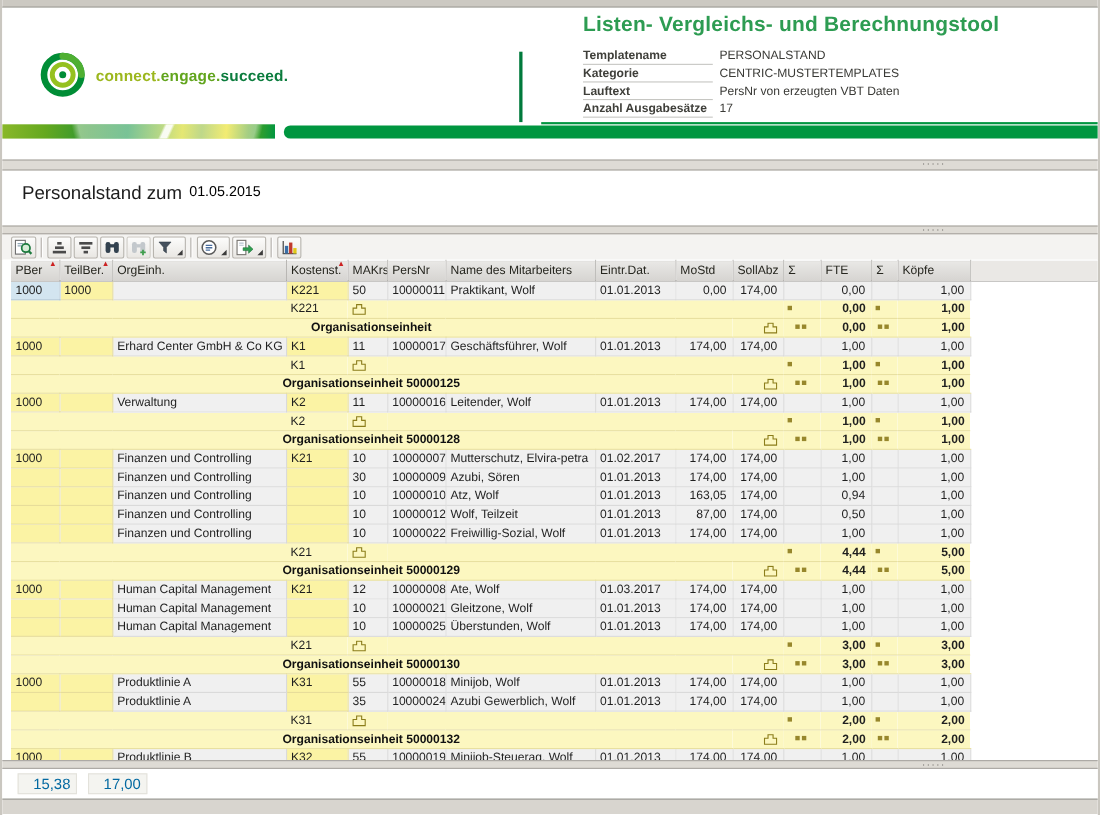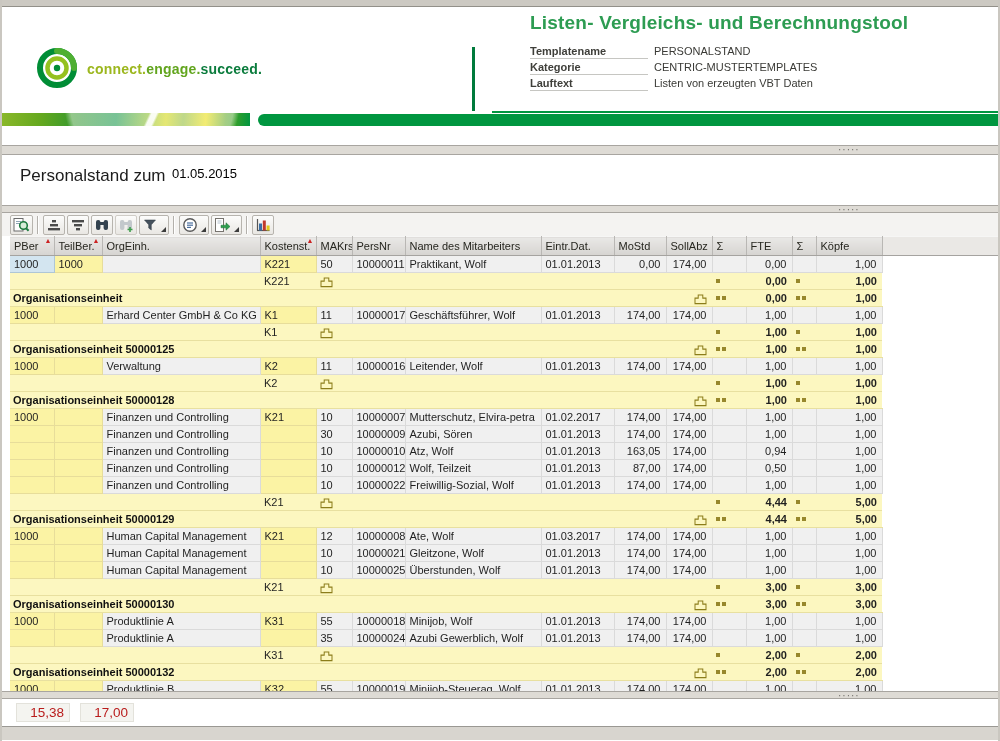--- a/index.html
+++ b/index.html
@@ -66,31 +66,31 @@
   .alv th.ar{text-align:left;}
   .alv th.hfill{background:#eae8e5;border-right:none;cursor:default;}
   .sortmark{position:absolute;top:0px;right:2px;font-size:7px;color:#c22;line-height:8px;}
   .alv td{height:16px;line-height:16px;font-size:11px;color:#1f1f1f;padding:0 4px;white-space:nowrap;overflow:hidden;cursor:default;}
   .alv td.ar{text-align:right;padding-right:5px;}
   td.c-data{background:#f0f0f0;border-right:1px solid #dadada;border-bottom:1px solid #dadada;}
   td.c-key{background:#fbf3a4;border-right:1px solid #e7dd9a;border-bottom:1px solid #e7dd9a;}
   td.c-sel{background:#d3e5f0;border-right:1px solid #aec6d6;border-bottom:1px solid #aec6d6;}
   td.c-sub{background:#fcf7c0;border-bottom:1px solid #e8e0a0;font-size:11px;}
   td.c-sub.num,{font-weight:bold;}
-  td.c-grp{background:#fcf7c0;border-bottom:1px solid #e8e0a0;}
+  td.c-grp{background:#fcf7c0;border-bottom:1px solid #e8e0a0;text-align:center;}
   td.num{font-weight:bold;}
   td.c-grp-label{font-weight:bold;color:#111;padding-left:3px;}
   td.cfill{background:#fff;border:none;}
   .dot{display:inline-block;width:4px;height:4px;background:#97872c;margin:0 2px 2px 0;vertical-align:middle;}
   .subicon{vertical-align:middle;}
 
   
   .bottom-divider{height:8px;}
   .totals-panel{height:27px;background:#fff;display:flex;align-items:center;padding-left:14px;gap:10px;}
-  .total-box{display:inline-block;min-width:54px;text-align:right;font-size:13.5px;color:#b91c1c;background:#f4f4f0;border:1px solid #e3e2db;padding:1px 5px;}
+  .total-box{display:inline-block;min-width:54px;text-align:right;font-size:13.5px;color:#0369a1;background:#f4f4f0;border:1px solid #e3e2db;padding:1px 5px;}
 </style>
 </head>
 <body>
 
 <div class="screen">
 
   <div class="win-top-strip"></div>
 
   <header class="masthead">
     <div class="logo">
@@ -111,21 +111,25 @@
           <div class="field-row">
             <span class="field-label">Templatename</span>
             <span class="field-value">PERSONALSTAND</span>
           </div>
           <div class="field-row">
             <span class="field-label">Kategorie</span>
             <span class="field-value">CENTRIC-MUSTERTEMPLATES</span>
           </div>
           <div class="field-row">
             <span class="field-label">Lauftext</span>
-            <span class="field-value">Listen von erzeugten VBT Daten</span>
+            <span class="field-value">PersNr von erzeugten VBT Daten</span>
+          </div>
+          <div class="field-row">
+            <span class="field-label">Anzahl Ausgabesätze</span>
+            <span class="field-value">17</span>
           </div>
         </div>
     </div>
   </header>
 
   <div class="green-band">
     <div class="band-thin"></div>
     <div class="band-swoosh"></div>
     <div class="band-solid"></div>
   </div>

